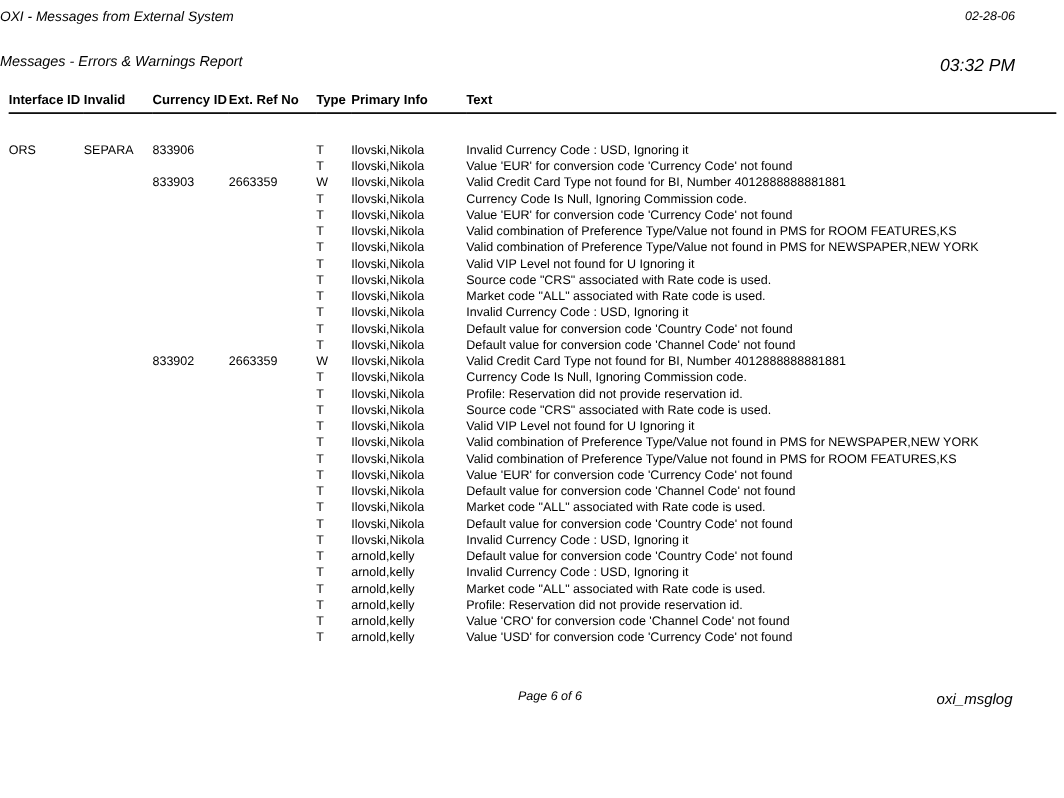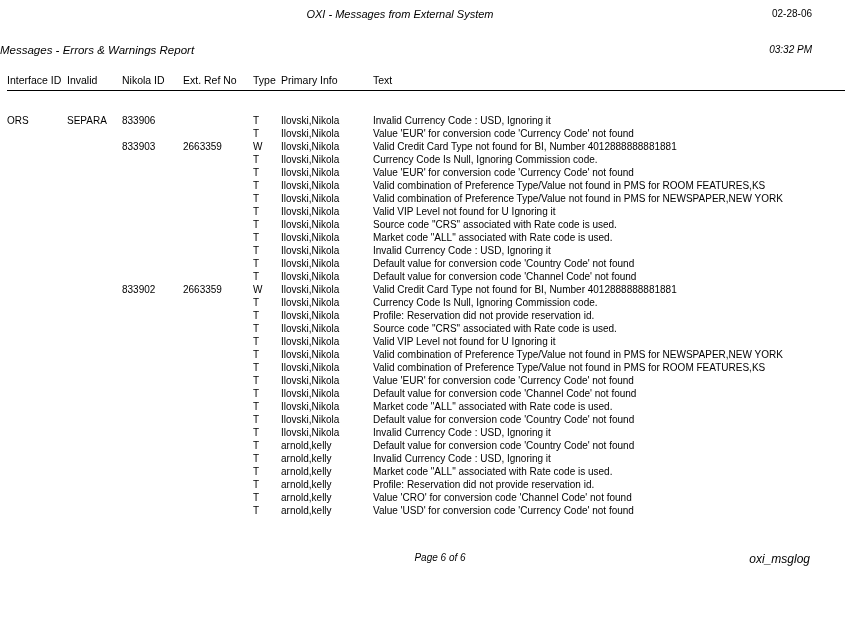--- a/index.html
+++ b/index.html
@@ -2,39 +2,39 @@
 <html><head>
 <meta charset="utf-8">
 <style>
   * { margin:0; padding:0; box-sizing:border-box; }
   html,body { background:#ffffff; }
   .page {
     position:relative; width:851px; height:638px; background:#ffffff;
     font-family:"Liberation Sans", sans-serif; color:#000; overflow:hidden;
   }
   .hdr-title {
-    position:absolute; top:8px; left:0; width:800px; text-align:center;
+    position:absolute; top:8px; left:0; width:800px; 
     font-style:italic; font-size:11px;
   }
   .hdr-date {
-    position:absolute; top:8px; right:39px; font-size:10px;
+    position:absolute; top:8px; right:39px; font-style:italic; font-size:10px;
   }
   .hdr-subtitle {
     position:absolute; top:44px; left:0; width:800px; text-align:left;
     font-style:italic; font-weight:normal; font-size:11.5px;
   }
   .hdr-time {
-    position:absolute; top:44px; right:39px; font-style:italic; font-size:10px;
+    position:absolute; top:44px; right:39px; font-style:italic; font-size:14px;
   }
   table.msg {
     position:absolute; top:74px; left:7px; width:838px;
     border-collapse:collapse; table-layout:fixed;
   }
   table.msg th {
-    text-align:left; font-size:10.5px; font-weight:normal;
+    text-align:left; font-size:10.5px; font-weight:bold;
     border-bottom:1px solid #000; padding:0 0 4px 0;
     white-space:nowrap; overflow:hidden;
   }
   table.msg td {
     font-size:10px; line-height:13px; height:13px; padding:0;
     white-space:nowrap; overflow:visible; vertical-align:top;
   }
   table.msg tbody tr:first-child td { padding-top:23px; }
   table.msg th:nth-child(1), table.msg td:nth-child(1) { width:60px; }
   table.msg th:nth-child(2), table.msg td:nth-child(2) { width:55px; }
@@ -60,21 +60,21 @@
   <div class="hdr-date">02-28-06</div>
 
   <div class="hdr-subtitle">Messages - Errors &amp; Warnings Report</div>
   <div class="hdr-time">03:32 PM</div>
 
   <table class="msg">
     <thead>
       <tr>
           <th>Interface ID</th>
           <th>Invalid</th>
-          <th>Nikola ID</th>
+          <th>Currency ID</th>
           <th>Ext. Ref No</th>
           <th>Type</th>
           <th>Primary Info</th>
           <th>Text</th>
         </tr>
     </thead>
     <tbody>
         <tr>
           <td>ORS</td>
           <td>SEPARA</td>

